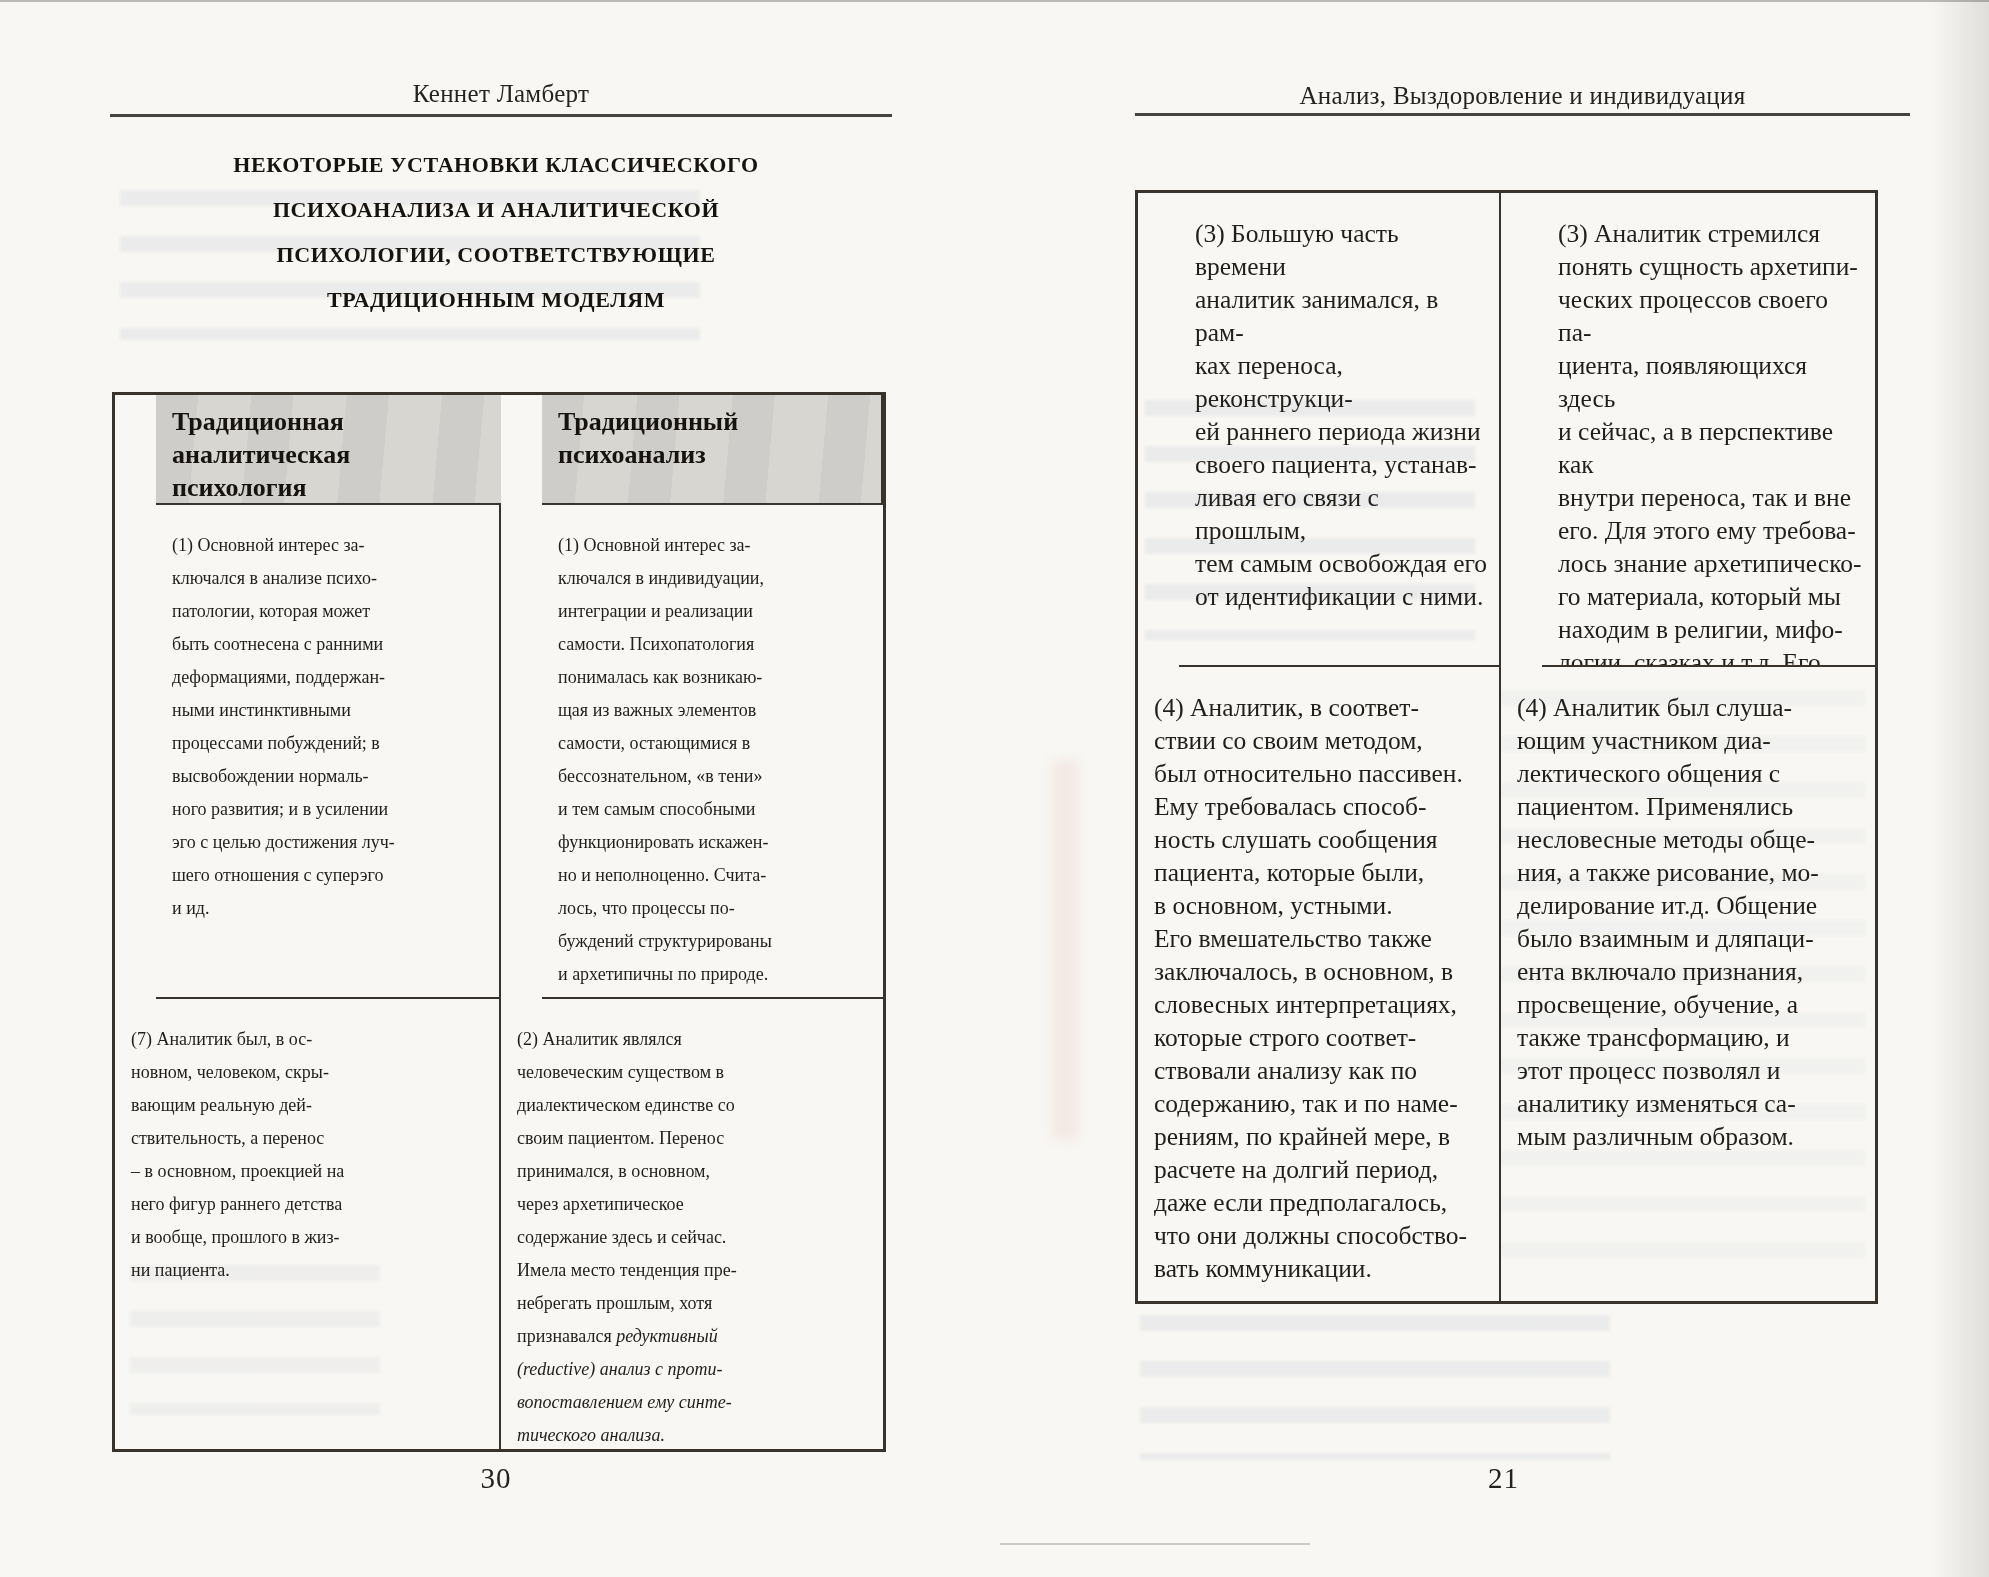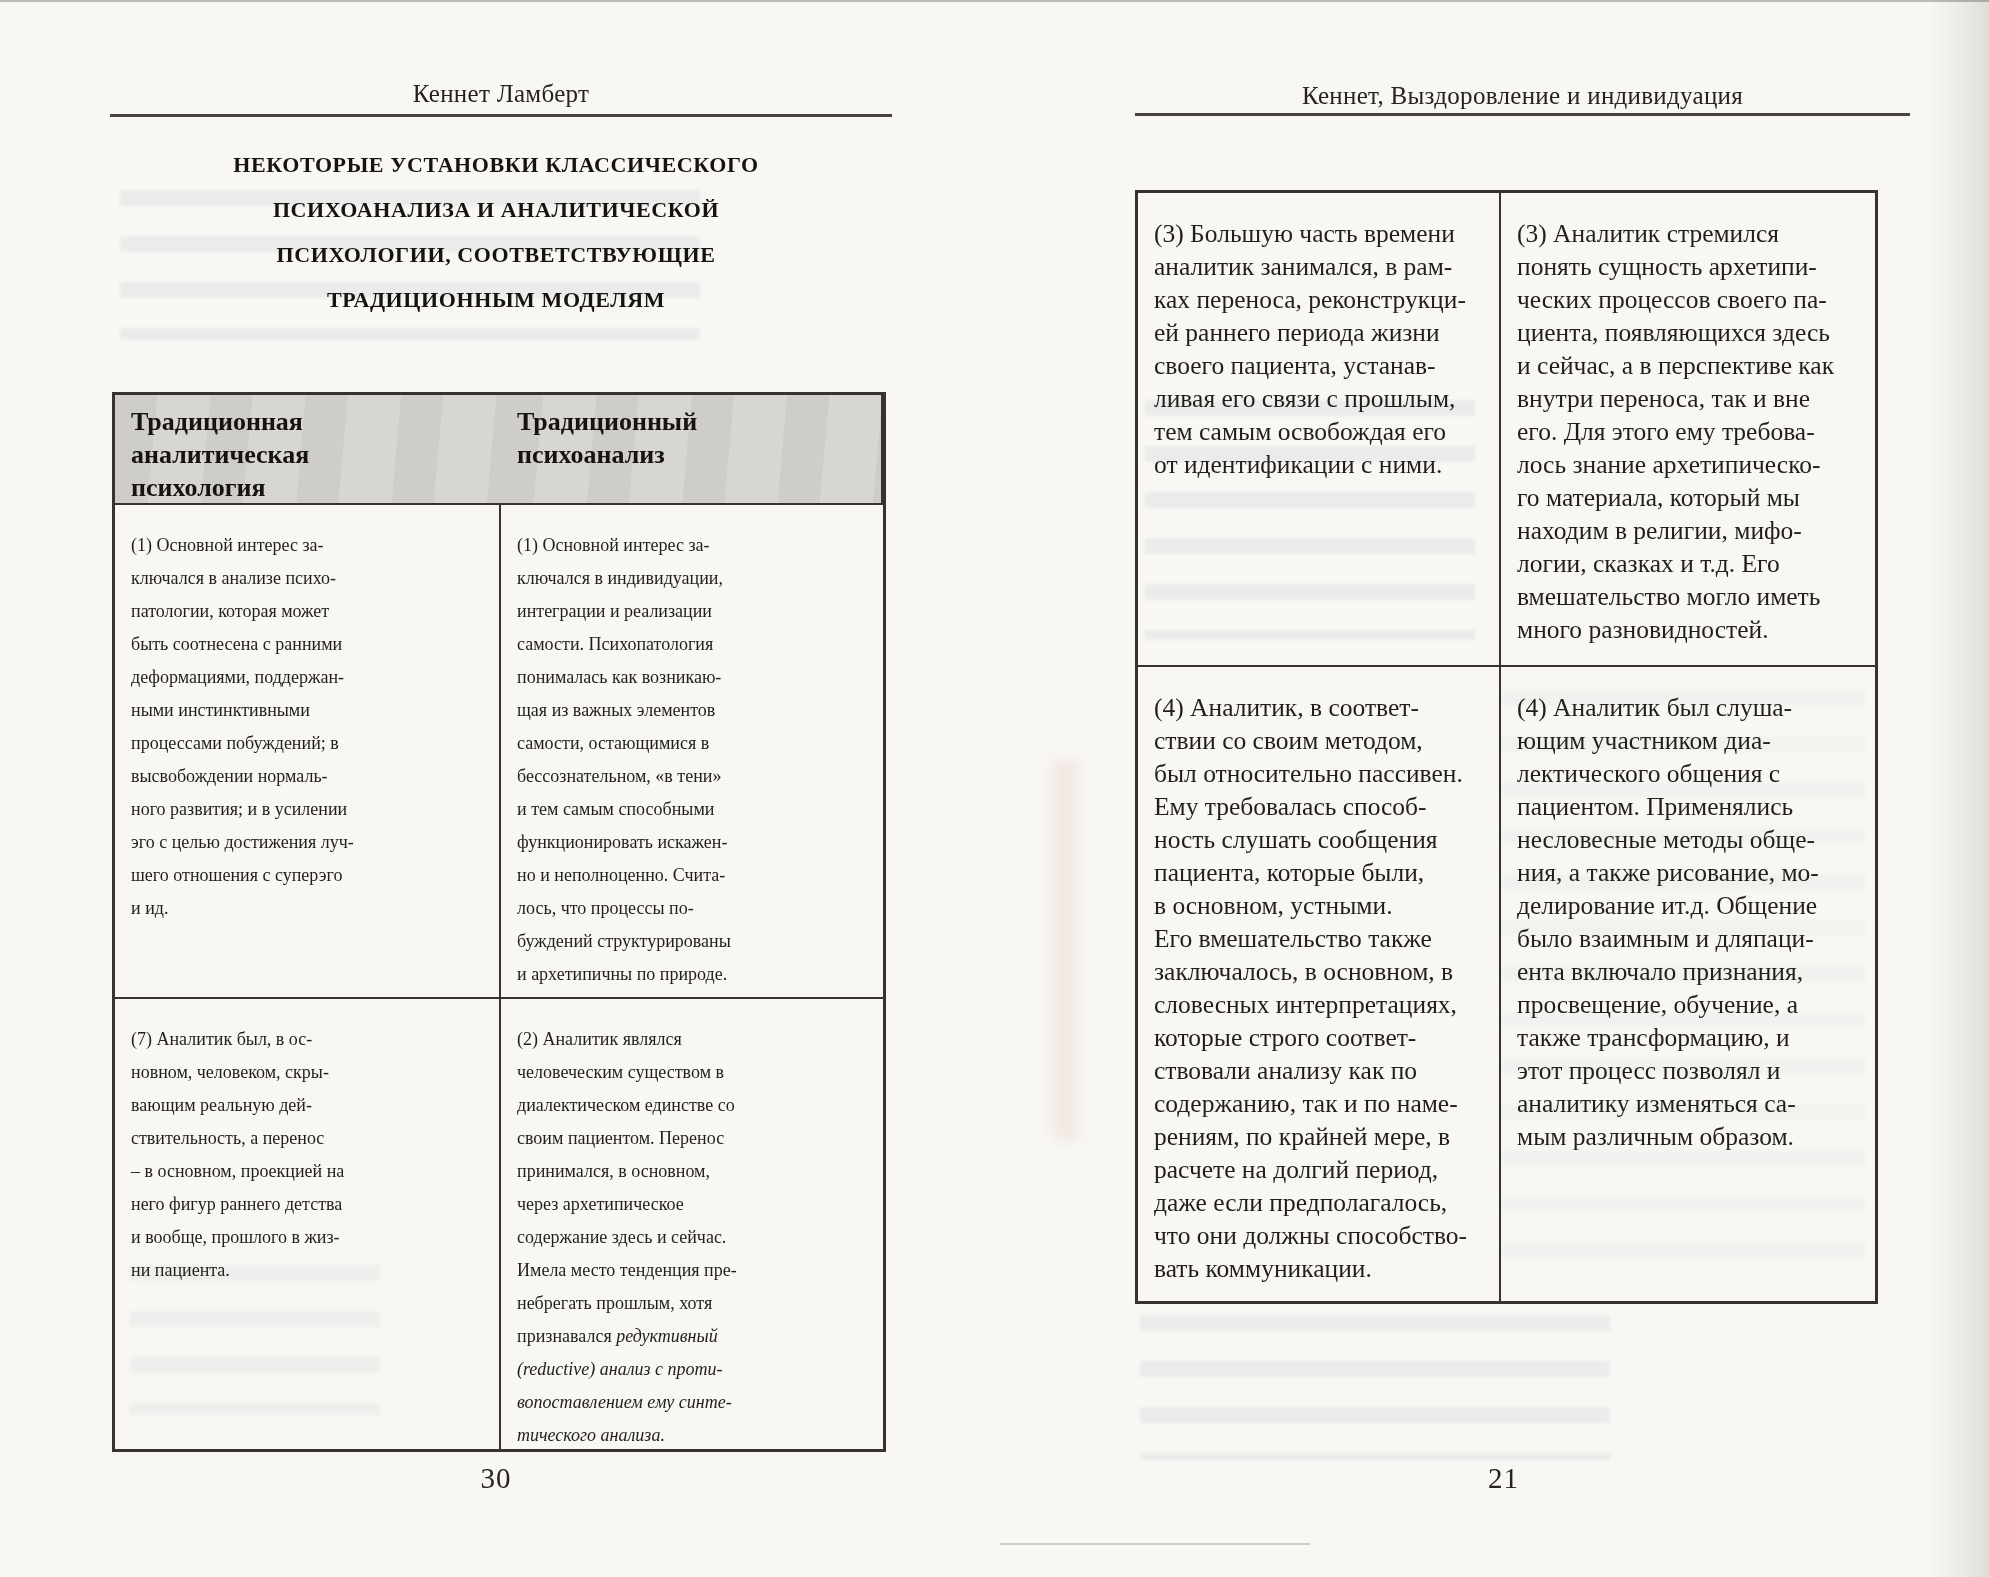--- a/index.html
+++ b/index.html
@@ -47,21 +47,21 @@
   
   .ctable { position:absolute; display:grid; border:3px solid #38342d; }
   .ltable { left:112px; top:392px; width:768px;
     grid-template-columns:386px 1fr; grid-template-rows:110px 494px 450px; }
   .rtable { left:1135px; top:190px; width:737px;
     grid-template-columns:363px 1fr; grid-template-rows:474px 634px; }
   .cell { overflow:hidden; white-space:pre-line; text-align:left;
     padding:24px 10px 0 16px; font-size:18px; line-height:33px; color:#221f1a; }
   .rtable .cell { font-size:25.5px; }
   .cell.br { border-right:2.5px solid #38342d; }
-  .cell.bb { border-bottom:2.5px solid #38342d; }
+  .cell.bb { border-bottom:2.5px solid #38342d;margin-left:41px; }
   .cell.head { background:#d8d6d1;
     background-image:repeating-linear-gradient(95deg, rgba(90,100,115,.08) 0 42px, rgba(90,100,115,0) 42px 95px);
     font-weight:bold; font-size:26px; line-height:33px; padding-top:10px; color:#17140f; }
   .cell .italic { font-style:italic; }
 
   
   .page-number { position:absolute; text-align:center; font-size:29px;
     letter-spacing:1px; color:#26231f; }
   .pn-left  { left:112px;  top:1462px; width:768px; }
   .pn-right { left:1135px; top:1462px; width:737px; }
@@ -141,21 +141,21 @@
 Имела место тенденция пре-
 небрегать прошлым, хотя
 признавался </span><span class="italic">редуктивный
 (reductive) анализ с проти-
 вопоставлением ему синте-
 тического анализа.</span></div>
   </div>
 
   <div class="page-number pn-left">30</div>
 
-  <div class="running-head rh-right">Кеннет, Выздоровление и индивидуация</div>
+  <div class="running-head rh-right">Анализ, Выздоровление и индивидуация</div>
   <div class="rule rule-right"></div>
 
   <div class="ctable rtable">
     <div class="cell br bb">(3) Большую часть времени
 аналитик занимался, в рам-
 ках переноса, реконструкци-
 ей раннего периода жизни
 своего пациента, устанав-
 ливая его связи с прошлым,
 тем самым освобождая его

